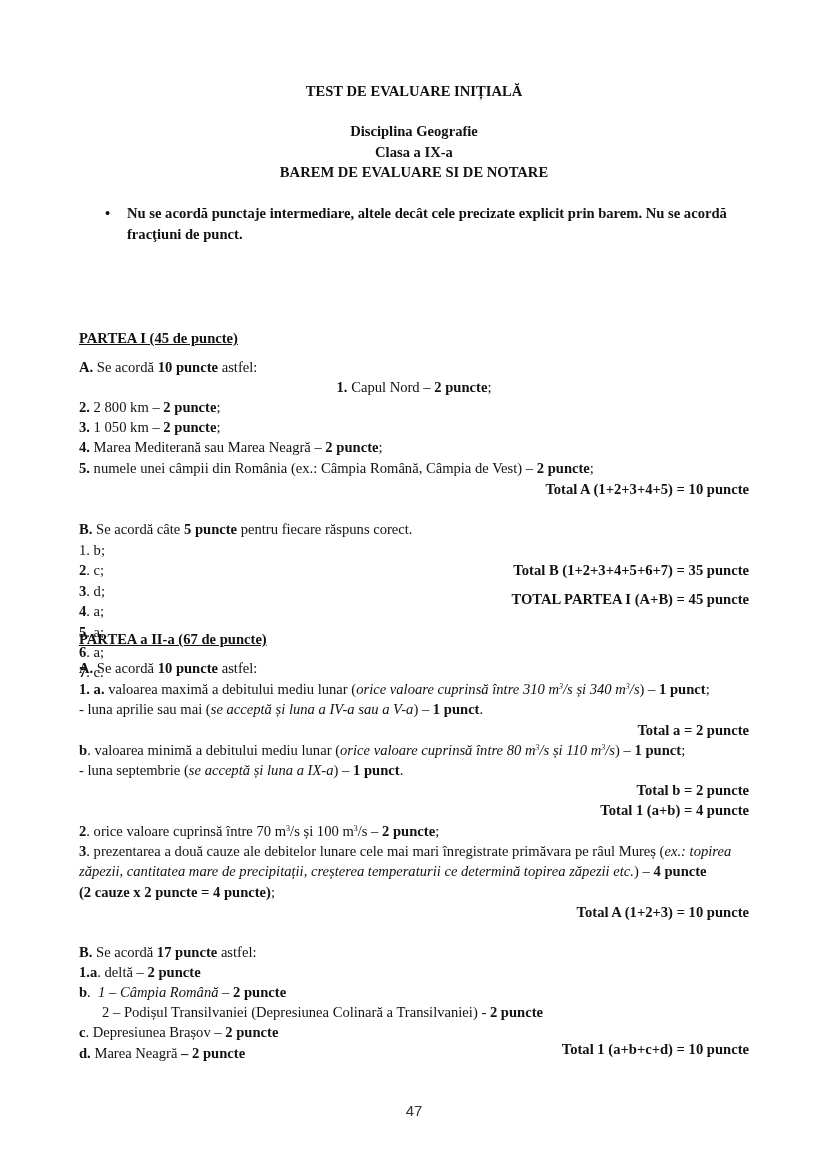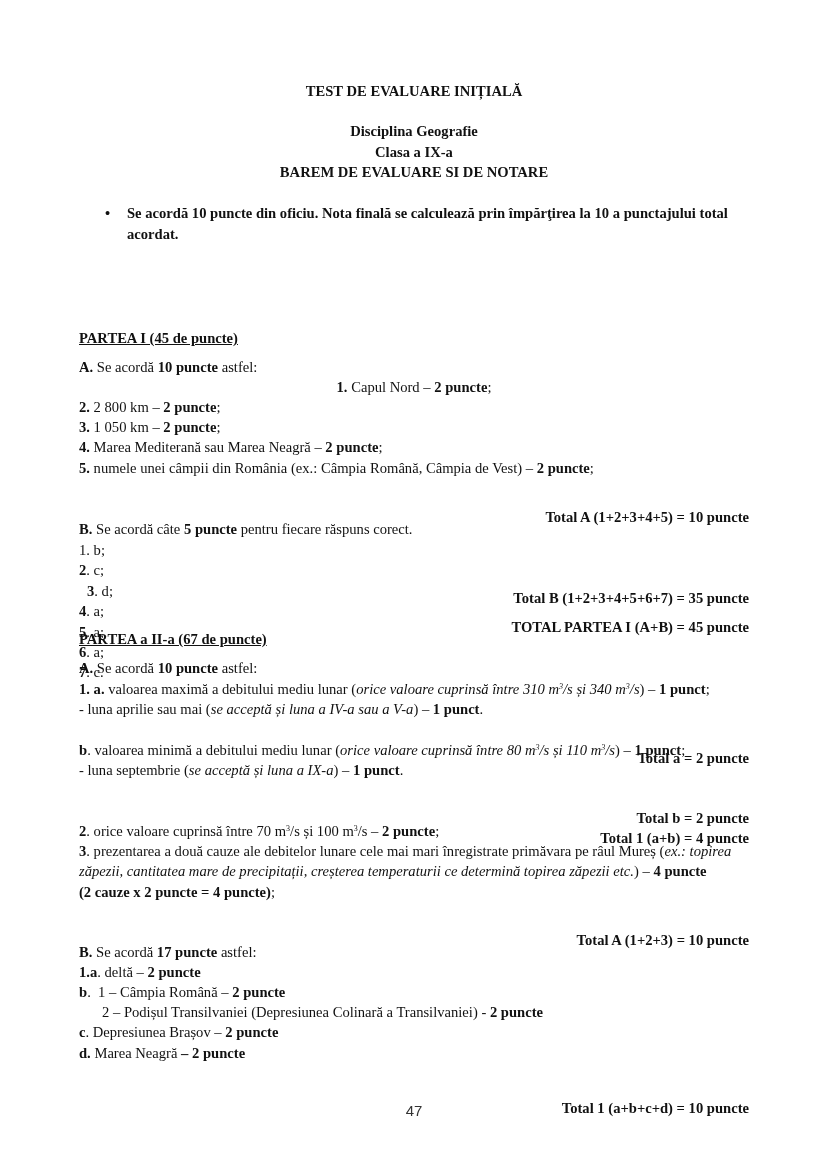--- a/index.html
+++ b/index.html
@@ -10,42 +10,42 @@
   .title { position: absolute; top: 83px; left: 0; width: 670px; }
   .sub1 { position: absolute; top: 123px; left: 0; width: 670px; }
   .sub2 { position: absolute; top: 144px; left: 0; width: 670px; }
   .sub3 { position: absolute; top: 164px; left: 0; width: 670px; }
   ul.rules { position: absolute; top: 203px; left: 0; width: 670px; margin: 0; padding: 0 0 0 48px;
              font-weight: bold; list-style: none; box-sizing: border-box; }
   ul.rules li { position: relative; line-height: 20.5px; margin-bottom: 0; }
   ul.rules li::before { content: "•"; position: absolute; left: -22px; top: 0; }
   .abs { position: absolute; left: 0; width: 670px; line-height: 20.4px; }
   .heading { font-weight: bold; text-decoration: underline; }
-  .right { text-align: right; font-weight: bold; margin-top: 28px; }
+  .right { text-align: right; font-weight: bold; }
   b { font-weight: bold; }
   i { font-style: italic; }
   sup { font-size: 8px; vertical-align: 5px; line-height: 0; }
   .answers { display: flex; flex-direction: column; }
   .answers span { display: inline-block; }
   .pagenum { position: absolute; top: 1102px; left: 0; width: 828px; text-align: center;
              font-family: "Liberation Sans", sans-serif; font-size: 15px; color: #333; }
   .indent { padding-left: 23px; }
 </style>
 </head>
 <body>
 
 <div class="page">
 
   <div class="center title">TEST DE EVALUARE INIȚIALĂ</div>
   <div class="center sub1">Disciplina Geografie</div>
   <div class="center sub2">Clasa a IX-a</div>
   <div class="center sub3">BAREM DE EVALUARE SI DE NOTARE</div>
 
   <ul class="rules">
-    <li>Se acordă 10 puncte din oficiu. Nota finală se calculează prin împărţirea la 10 a punctajului total acordat.</li>
+    <li>Nu se acordă punctaje intermediare, altele decât cele precizate explicit prin barem. Nu se acordă fracţiuni de punct.</li>
   </ul>
 
   <div class="abs heading" style="top:328px;">PARTEA I (45 de puncte)</div>
 
   <div class="abs" style="top:357px;">
     <b>A.</b><span> Se acordă </span><b>10 puncte</b><span> astfel:</span>
   </div>
   <div class="abs" style="top:377px;text-align:center;">
     <b>1.</b><span> Capul Nord – </span><b>2 puncte</b><span>;</span>
   </div>
@@ -62,21 +62,21 @@
     <b>5.</b><span> numele unei câmpii din România (ex.: Câmpia Română, Câmpia de Vest) – </span><b>2 puncte</b><span>;</span>
   </div>
   <div class="abs right" style="top:479px;">Total A (1+2+3+4+5) = 10 puncte</div>
 
   <div class="abs" style="top:519px;">
     <b>B.</b><span> Se acordă câte </span><b>5 puncte</b><span> pentru fiecare răspuns corect.</span>
   </div>
   <div class="abs answers" style="top:540px;">
     <span style="width:88px;"><span>1</span><span>. b;</span></span>
     <span style="width:80px;"><b>2</b><span>. c;</span></span>
-    <span style="width:85px;margin-left:8px;"><b>3</b><span>. d;</span></span>
+    <span style="width:85px;"><b>3</b><span>. d;</span></span>
     <span style="width:79px;"><b>4</b><span>. a;</span></span>
     <span style="width:84px;"><b>5</b><span>. a;</span></span>
     <span style="width:86px;"><b>6</b><span>. a;</span></span>
     <span><b>7</b><span>. c.</span></span>
   </div>
   <div class="abs right" style="top:560px;">Total B (1+2+3+4+5+6+7) = 35 puncte</div>
   <div class="abs right" style="top:589px;">TOTAL PARTEA I (A+B) = 45 puncte</div>
 
   <div class="abs heading" style="top:629px;">PARTEA a II-a (67 de puncte)</div>
 
@@ -109,27 +109,27 @@
   </div>
   <div class="abs right" style="top:902px;">Total A (1+2+3) = 10 puncte</div>
 
   <div class="abs" style="top:942px;">
     <b>B.</b><span> Se acordă </span><b>17 puncte</b><span> astfel:</span>
   </div>
   <div class="abs" style="top:962px;">
     <b>1.a</b><span>. deltă – </span><b>2 puncte</b>
   </div>
   <div class="abs" style="top:982px;">
-    <b>b</b><span style="white-space:pre;">.  1 – Câmpia Română – </span><b>2 puncte</b>
+    <b>b</b><span style="white-space:pre;font-style:italic;">.  1 – Câmpia Română – </span><b>2 puncte</b>
   </div>
   <div class="abs indent" style="top:1002px;">
     <span>2 – Podișul Transilvaniei (Depresiunea Colinară a Transilvaniei) - </span><b>2 puncte</b>
   </div>
   <div class="abs" style="top:1022px;">
     <b>c</b><span>. Depresiunea Brașov – </span><b>2 puncte</b>
   </div>
   <div class="abs" style="top:1043px;">
     <b>d.</b><span> Marea Neagră </span><b>– 2 puncte</b>
   </div>
-  <div class="abs right" style="top:1070px;">Total 1 (a+b+c+d) = 10 puncte</div>
+  <div class="abs right" style="top:1039px;">Total 1 (a+b+c+d) = 10 puncte</div>
 </div>
 
 <div class="pagenum">47</div>
 
 </body></html>

